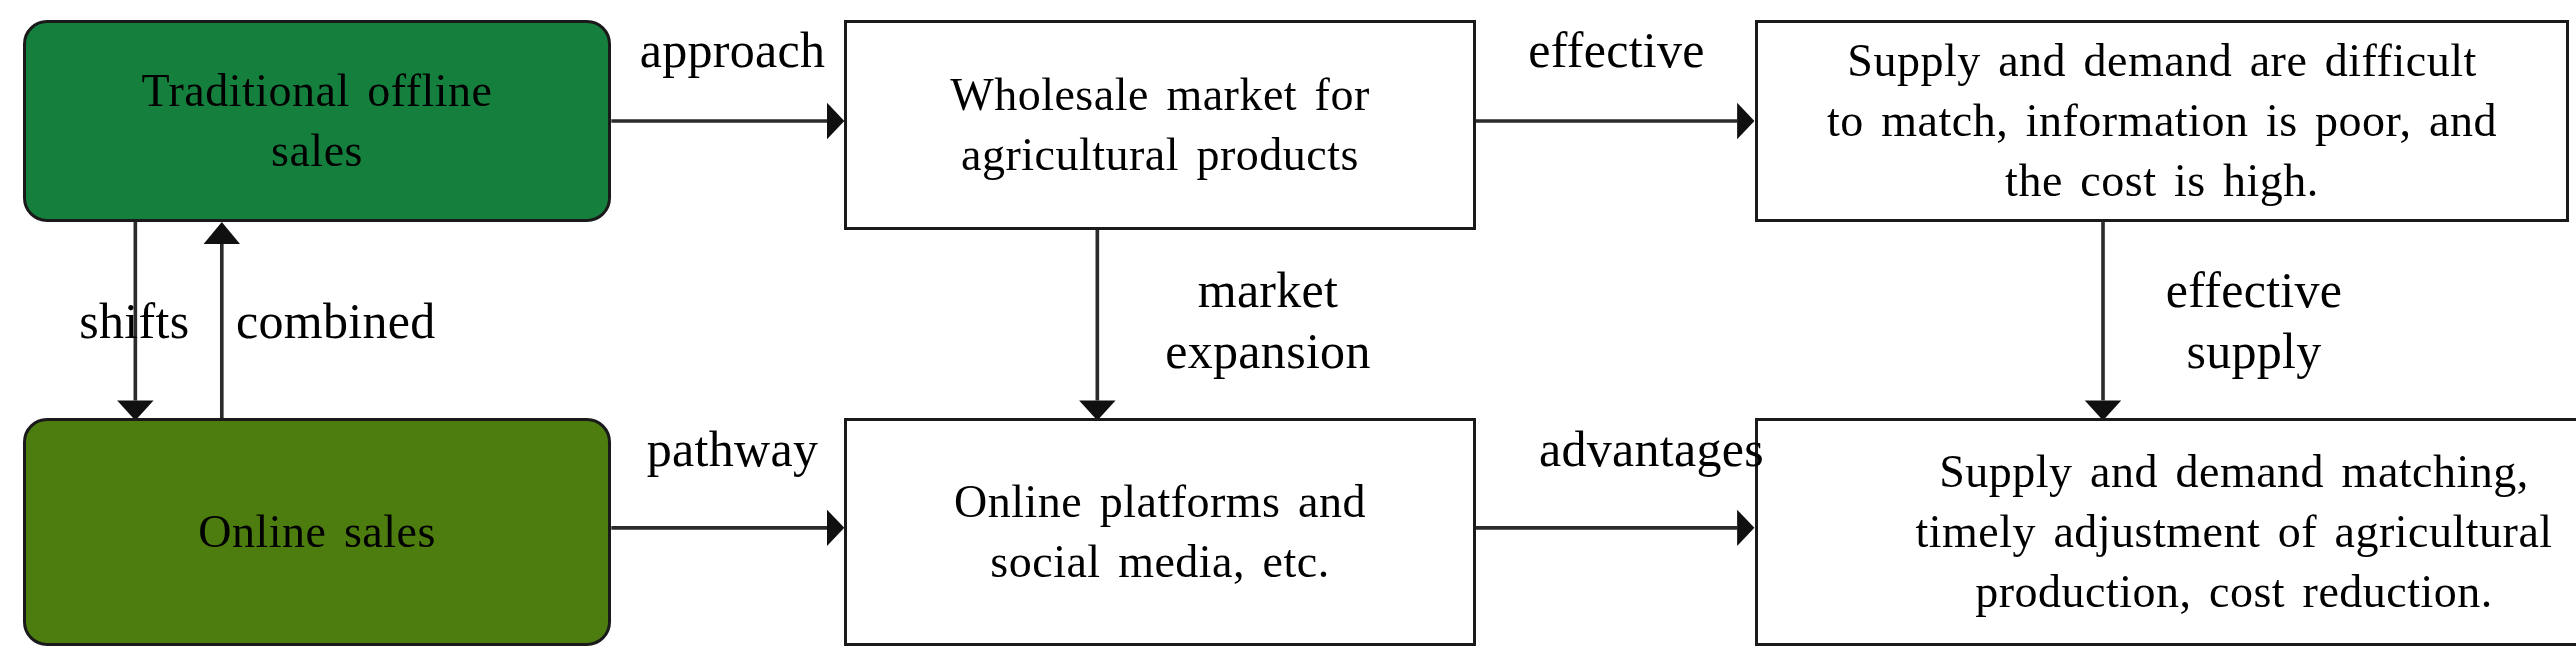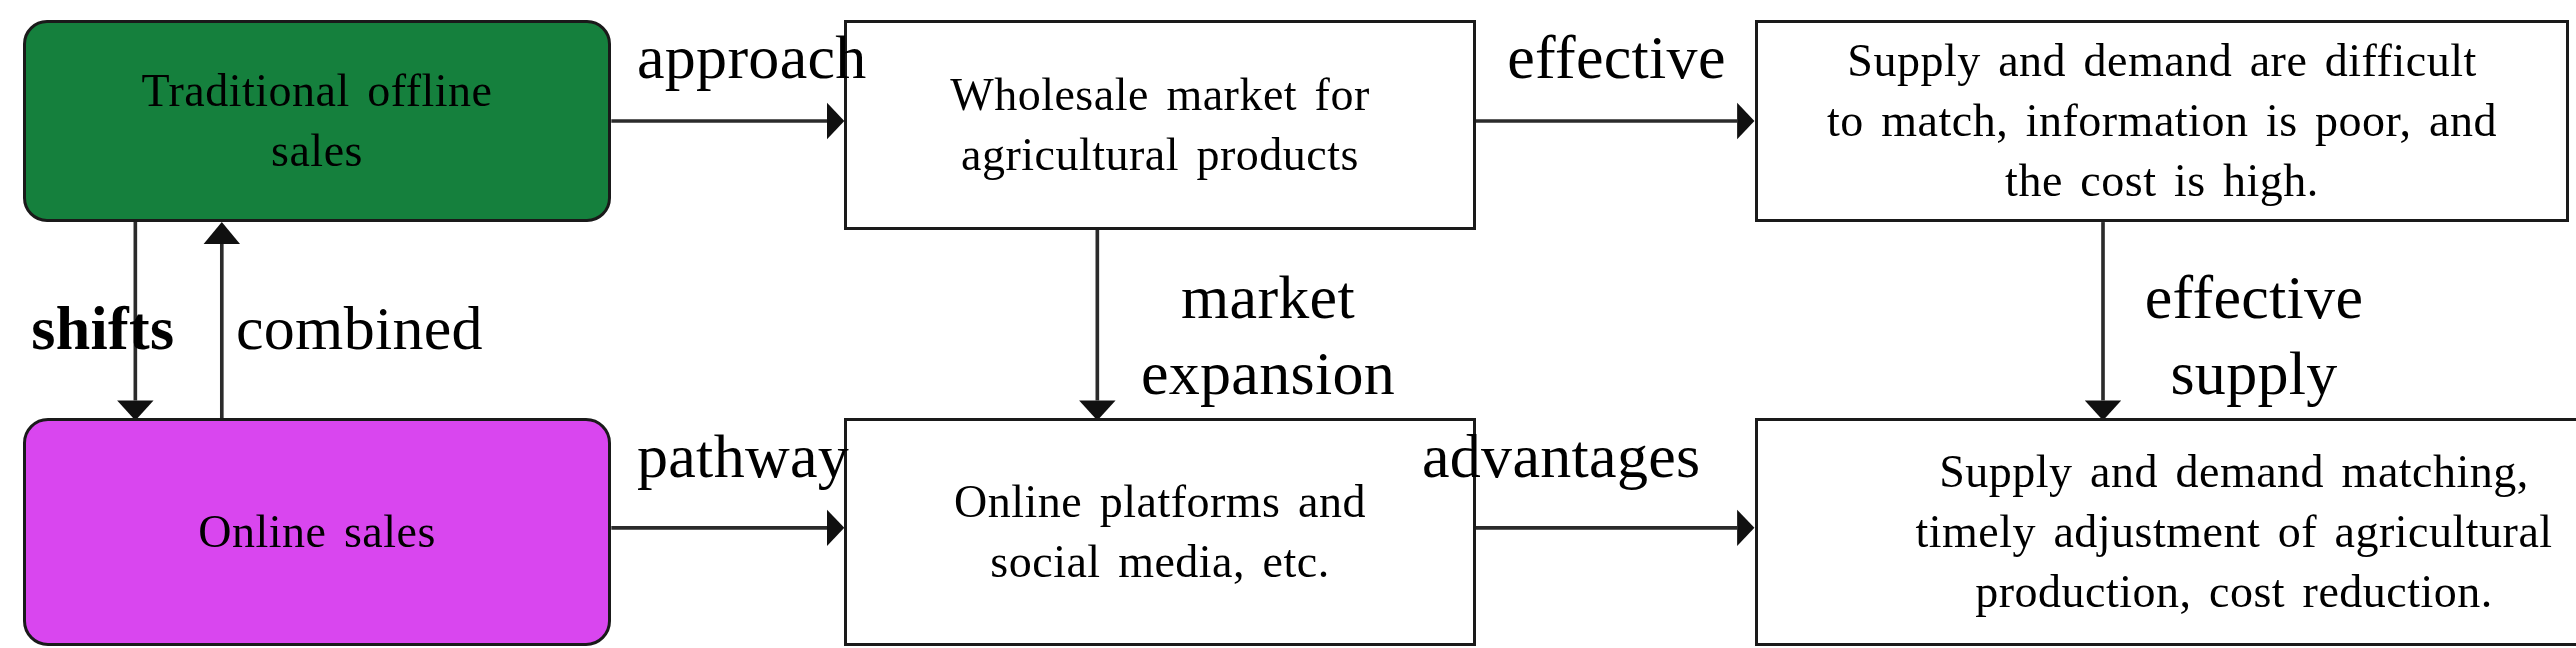--- a/index.html
+++ b/index.html
@@ -37,28 +37,28 @@
   }
   .node .node-text {
     display: block;
     width: 100%;
     white-space: pre-line;
   }
   .node.rounded {
     border-radius: 24px;
   }
   .node.fill-light  { background: #15803d; }
-  .node.fill-gray   { background: #d946ef; border-radius: 25px; }
+  .node.fill-gray   { background: #4d7c0f; }
   .node.fill-white  { background: #ffffff; }
 
   
   .edge-label {
     position: absolute;
     color: #000000;
-    font-size: 62px;
+    font-size: 50px;
     line-height: 1.22;
     letter-spacing: 0.3px;
     white-space: pre-line;
     text-align: center;
   }
 
   
   #connectors {
     position: absolute;
     left: 0;
@@ -154,28 +154,28 @@
   <div class="node fill-white" style="left:1755px; top:418px; width:958px; height:228px;justify-content:flex-end;">
     <span class="node-text">Supply and demand matching,
 timely adjustment of agricultural
 production, cost reduction.</span>
   </div>
 
   <div class="edge-label" style="left:637px; top:20px; width:191px;">approach</div>
 
   <div class="edge-label" style="left:1507px; top:20px; width:219px;">effective</div>
 
-  <div class="edge-label" style="left:16.4px; top:291px; width:173px; text-align:center;font-weight:bold;">shifts</div>
+  <div class="edge-label" style="left:16.4px; top:291px; width:173px; text-align:right;">shifts</div>
 
   <div class="edge-label" style="left:236px; top:291px; width:255px; text-align:left;">combined</div>
 
   <div class="edge-label" style="left:1118px; top:260px; width:300px;">market
 expansion</div>
 
   <div class="edge-label" style="left:2122px; top:260px; width:264px;">effective
 supply</div>
 
   <div class="edge-label" style="left:637px; top:419px; width:191px;">pathway</div>
 
-  <div class="edge-label" style="left:1422px; top:419px; width:255px;font-family:Liberation Serif, serif;">advantages</div>
+  <div class="edge-label" style="left:1524px; top:419px; width:255px;font-family:Liberation Serif, serif;">advantages</div>
 
 </div>
 
 
 </body></html>

